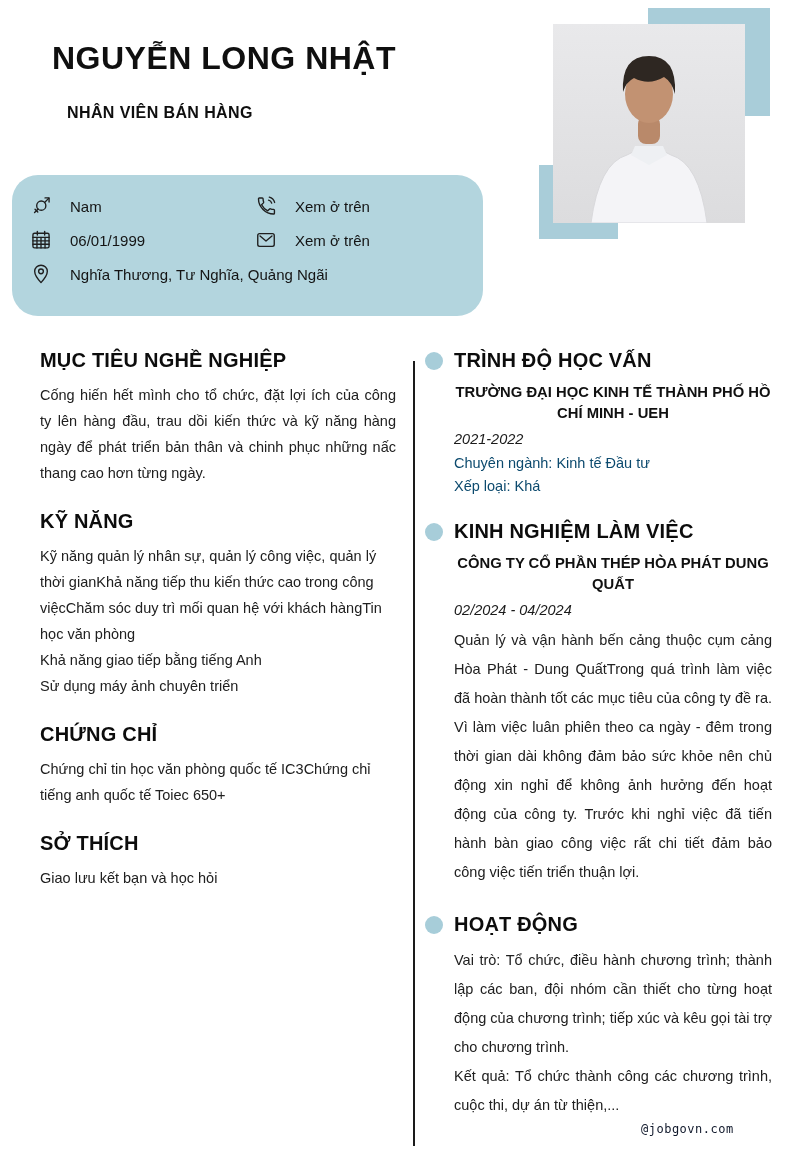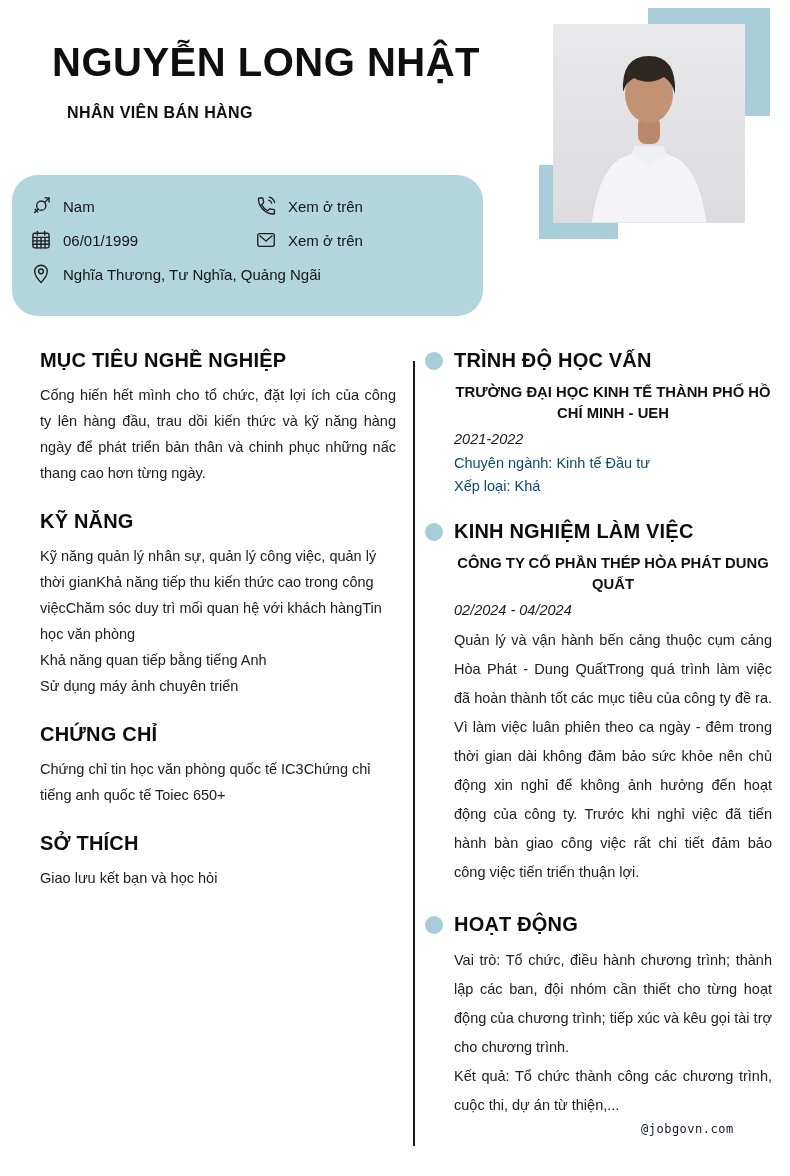--- a/index.html
+++ b/index.html
@@ -4,32 +4,32 @@
 <style>
   html,body{margin:0;padding:0;}
   body{
     width:790px;height:1176px;
     font-family:"Liberation Sans","DejaVu Sans",sans-serif;
     color:#1c1c1c;background:#ffffff;
   }
   .page{position:relative;width:790px;height:1176px;background:#fff;overflow:hidden;}
 
   
-  .name{position:absolute;left:52px;top:40px;font-size:40px;font-weight:bold;color:#0f0f0f;letter-spacing:.5px;white-space:nowrap;}
+  .name{position:absolute;left:52px;top:40px;font-size:32px;font-weight:bold;color:#0f0f0f;letter-spacing:.5px;white-space:nowrap;}
   .role{position:absolute;left:67px;top:104px;font-size:16px;font-weight:bold;color:#0f0f0f;letter-spacing:.4px;white-space:nowrap;}
 
   
   .sq-top{position:absolute;left:648px;top:8px;width:122px;height:108px;background:#a9cdd9;}
   .sq-bottom{position:absolute;left:539px;top:165px;width:79px;height:74px;background:#a9cdd9;}
   .photo{position:absolute;left:553px;top:24px;width:192px;height:199px;overflow:hidden;}
   .photo svg{display:block;}
 
   
   .info-box{position:absolute;left:12px;top:175px;width:471px;height:141px;background:#b3d5de;border-radius:26px;}
-  .info-row{position:absolute;display:flex;align-items:center;gap:11px;font-size:15px;color:#141414;white-space:nowrap;}
+  .info-row{position:absolute;display:flex;align-items:center;gap:18px;font-size:15px;color:#141414;white-space:nowrap;}
   .info-row .ic{width:22px;height:22px;flex:0 0 22px;display:flex;align-items:center;justify-content:center;}
   .ir-gender{left:18px;top:20px;}
   .ir-phone{left:243px;top:20px;}
   .ir-dob{left:18px;top:54px;}
   .ir-email{left:243px;top:54px;}
   .ir-addr{left:18px;top:88px;}
 
   
   .col-left{position:absolute;left:40px;top:349px;width:356px;}
   .col-right{position:absolute;left:454px;top:349px;width:318px;}
@@ -144,21 +144,21 @@
   </div>
 
   <div class="col-left">
     <section>
       <h2 class="sec">MỤC TIÊU NGHỀ NGHIỆP</h2>
       <p class="body-text just">Cống hiến hết mình cho tổ chức, đặt lợi ích của công ty lên hàng đầu, trau dồi kiến thức và kỹ năng hàng ngày để phát triển bản thân và chinh phục những nấc thang cao hơn từng ngày.</p>
     </section>
     <section>
       <h2 class="sec">KỸ NĂNG</h2>
       <div class="skill-line">Kỹ năng quản lý nhân sự, quản lý công việc, quản lý thời gianKhả năng tiếp thu kiến thức cao trong công việcChăm sóc duy trì mối quan hệ với khách hàngTin học văn phòng</div>
-      <div class="skill-line">Khả năng quan tiếp bằng tiếng Anh</div>
+      <div class="skill-line">Khả năng giao tiếp bằng tiếng Anh</div>
       <div class="skill-line">Sử dụng máy ảnh chuyên triển</div>
     </section>
     <section>
       <h2 class="sec">CHỨNG CHỈ</h2>
       <p class="body-text">Chứng chỉ tin học văn phòng quốc tế IC3Chứng chỉ tiếng anh quốc tế Toiec 650+</p>
     </section>
     <section>
       <h2 class="sec">SỞ THÍCH</h2>
       <p class="body-text">Giao lưu kết bạn và học hỏi</p>
     </section>

